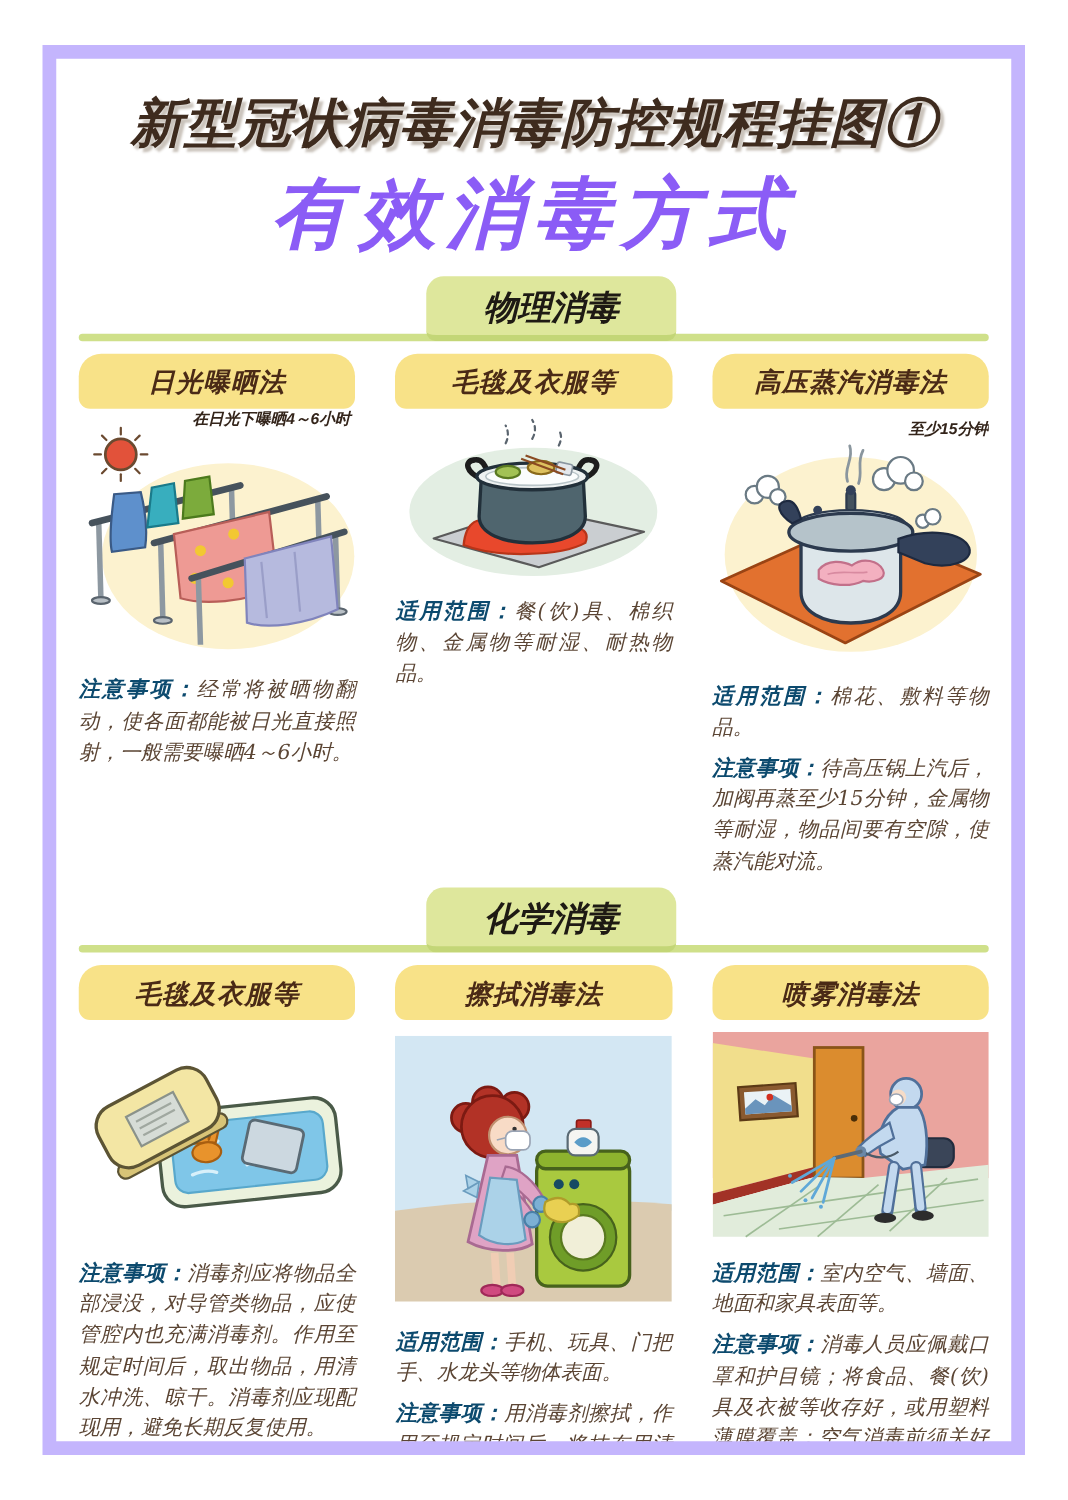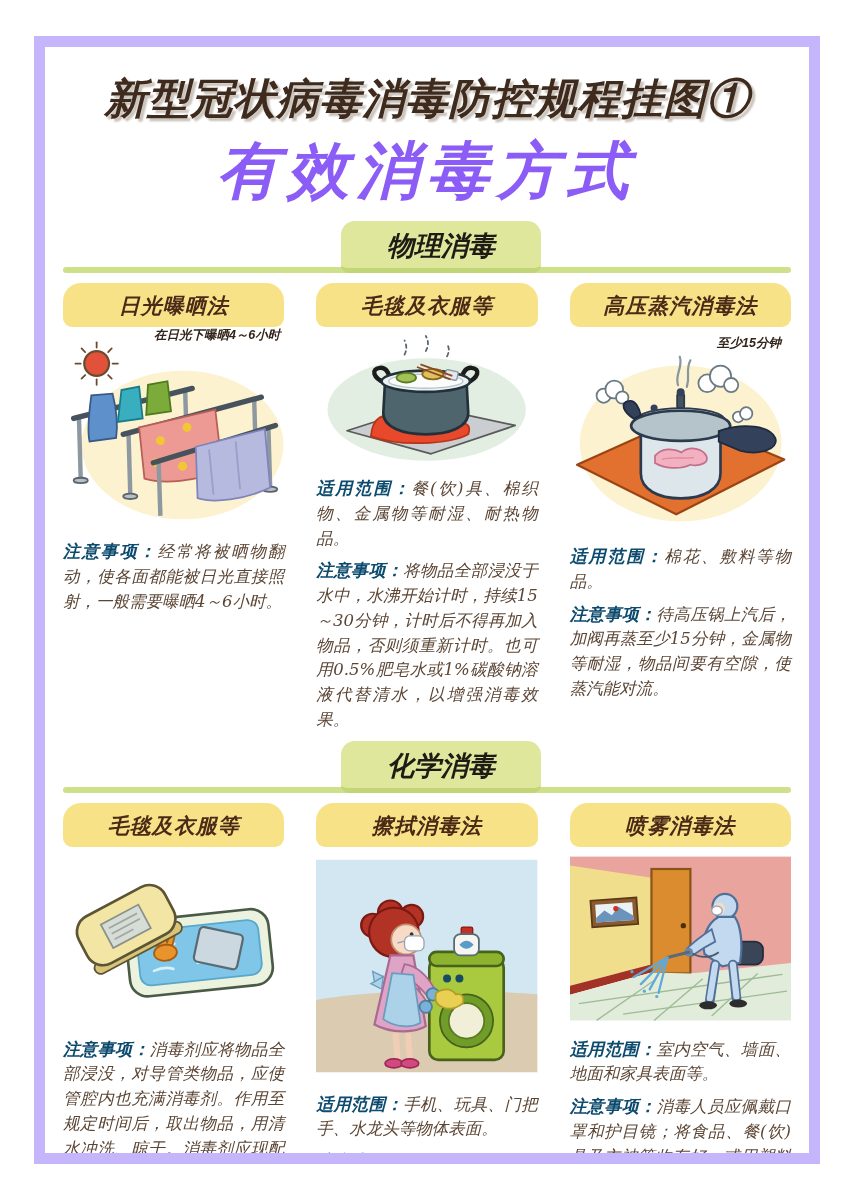--- a/index.html
+++ b/index.html
@@ -22,21 +22,21 @@
   
   .methods{display:grid;grid-template-columns:1fr 1fr 1fr;column-gap:16px;gap:32px;}
   .method-tab{background:#f8e288;border-radius:18px 18px 9px 9px;text-align:center;
               padding:9px 4px 7px 4px;font-size:21px;font-weight:900;color:#4a2a16;letter-spacing:1px;}
   .ill{position:relative;width:100%;overflow:hidden;}
   .ill svg{display:block;width:100%;height:100%;}
   .h205{height:205px;} .h145{height:142px;} .h210{height:210px;}
   .h185{height:183px;} .h240{height:238px;}
   .caption{position:absolute;top:0;right:4px;font-size:12.5px;font-weight:bold;color:#33241a;}
   .caption:empty{display:none;}
-  .cap-cooker{top:8px;right:10px;}
+  .cap-cooker{top:8px;right:0;}
   .method p{margin:7px 0 0 0;font-family:"DejaVu Serif","Liberation Serif",serif;
             font-size:16.5px;line-height:1.5;color:#5b4534;text-align:justify;}
   .lbl{font-family:"Liberation Sans",sans-serif;font-weight:900;color:#0c4a6e;font-size:17px;}
 </style>
 </head>
 <body>
 
 <div class="page">
  <div class="frame">
 
@@ -129,21 +129,20 @@
           </g>
           <g stroke="#5a646e" stroke-width="2" fill="none" stroke-linecap="round" stroke-dasharray="4 4">
             <path d="M100,26 q4,-8 0,-16"></path>
                 <path d="M124,22 q5,-9 0,-17"></path>
                 <path d="M148,28 q4,-8 0,-14"></path>
           </g>
         </svg>
 
       </div>
       <p><span class="lbl">适用范围：</span><span>餐(饮)具、棉织物、金属物等耐湿、耐热物品。</span></p>
-      <p><span class="lbl">注意事项：</span><span>将物品全部浸没于水中，水沸开始计时，持续15～30分钟，计时后不得再加入物品，否则须重新计时。也可用0.5%肥皂水或1%碳酸钠溶液代替清水，以增强消毒效果。</span></p>
     </article>
 
     <article class="method">
       <div class="method-tab">高压蒸汽消毒法</div>
       <div class="ill h210">
         <svg viewBox="0 0 250 210">
           <ellipse cx="125" cy="118" rx="114" ry="88" fill="#fcf2cf"></ellipse>
           <g fill="#ffffff" stroke="#6a7a84" stroke-width="2">
             <circle cx="38" cy="64" r="8"></circle>
                 <circle cx="50" cy="57" r="10"></circle>

